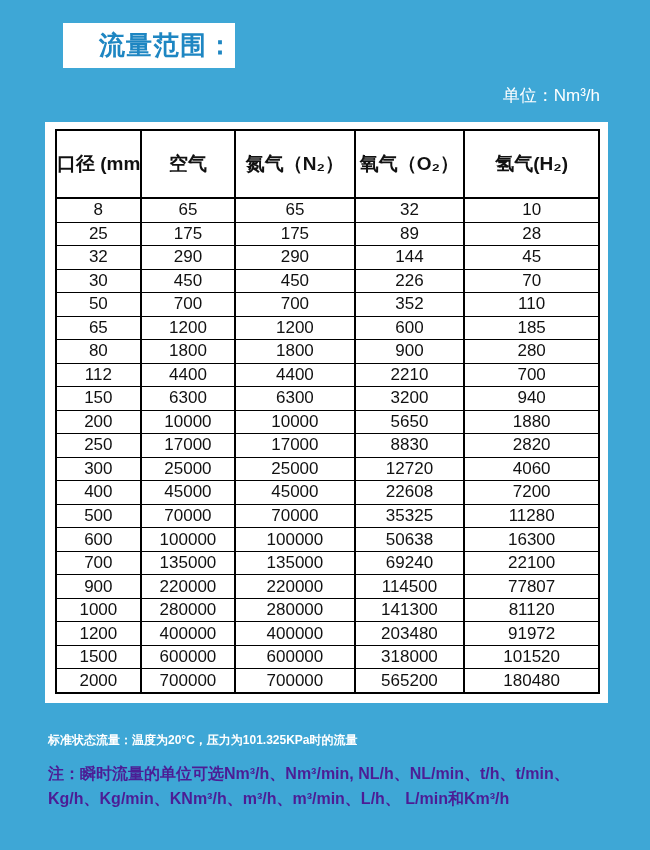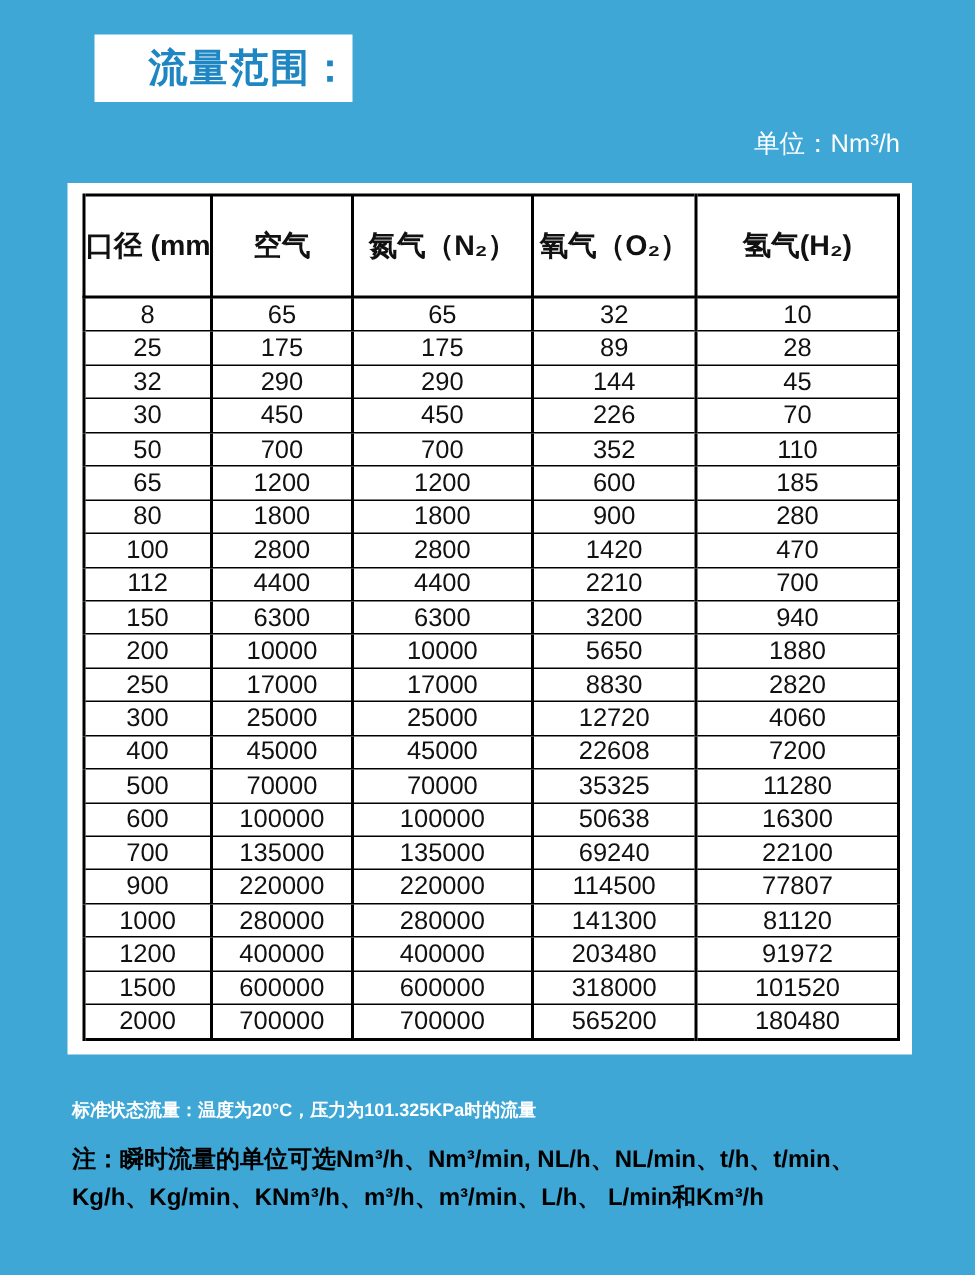--- a/index.html
+++ b/index.html
@@ -59,21 +59,21 @@
   col.c4 { width:20.2%; }
   col.c5 { width:24.8%; }
   .footer-standard {
     position:absolute; left:48px; top:732px;
     color:#FFFFFF; font-size:12px; font-weight:bold;
     white-space:nowrap;
   }
   .footer-units {
     position:absolute; left:48px; top:761px;
     width:570px;
-    color:#000000; font-size:16px; font-weight:bold;
+    color:#4c1d95; font-size:16px; font-weight:bold;
     line-height:25px;
   }
 </style>
 </head>
 <body>
 
 <div class="title-box">
   <span class="title-text">流量范围：</span>
 </div>
 
@@ -141,27 +141,20 @@
           <td>185</td>
         </tr>
         <tr>
           <td>80</td>
           <td>1800</td>
           <td>1800</td>
           <td>900</td>
           <td>280</td>
         </tr>
         <tr>
-          <td>100</td>
-          <td>2800</td>
-          <td>2800</td>
-          <td>1420</td>
-          <td>470</td>
-        </tr>
-        <tr>
           <td>112</td>
           <td>4400</td>
           <td>4400</td>
           <td>2210</td>
           <td>700</td>
         </tr>
         <tr>
           <td>150</td>
           <td>6300</td>
           <td>6300</td>

